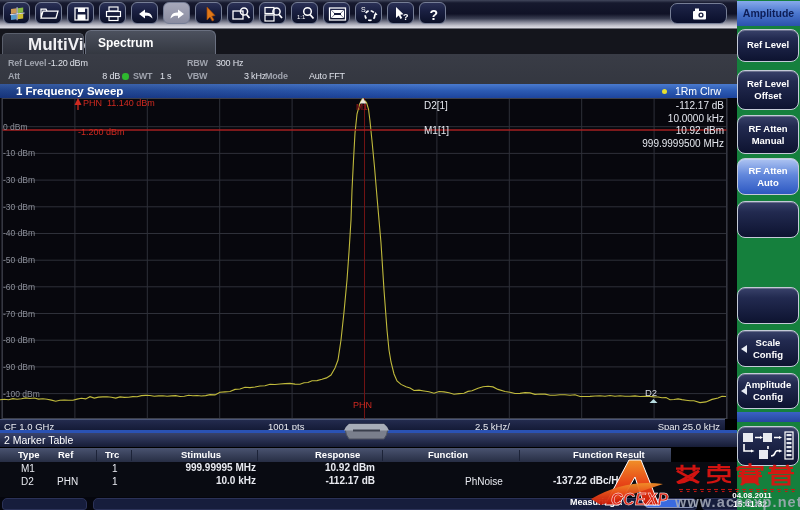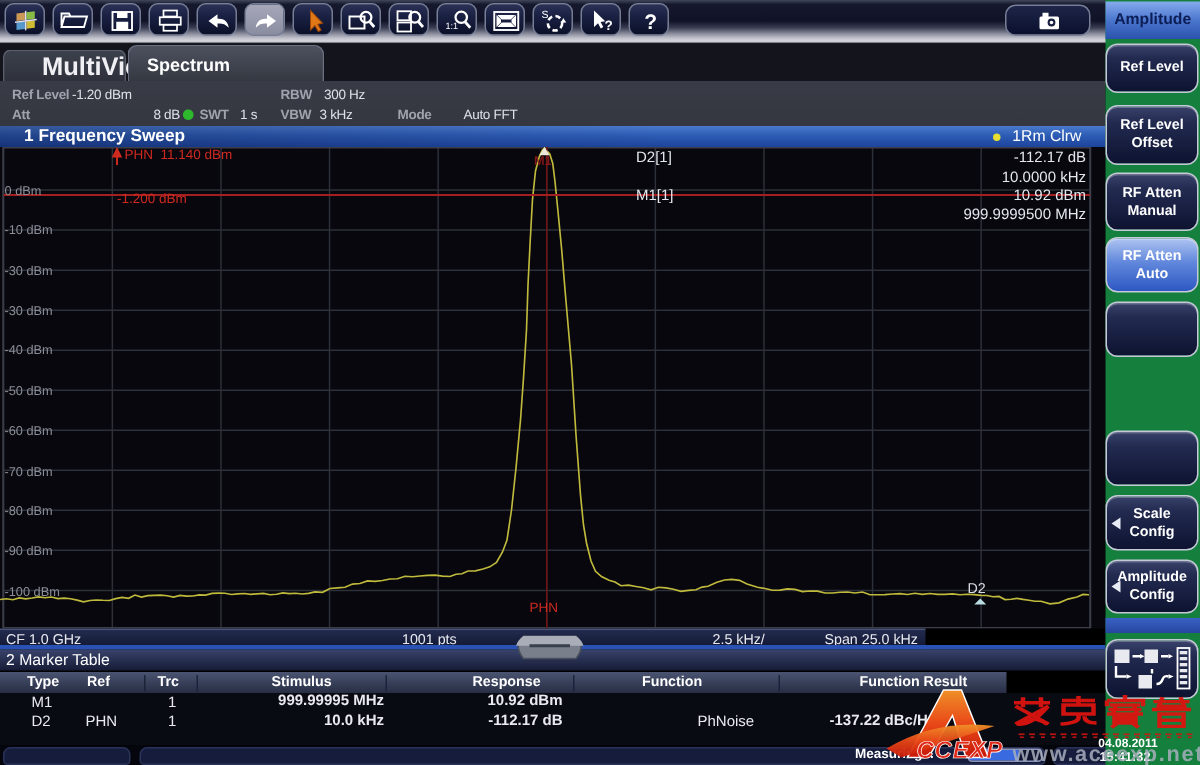--- a/index.html
+++ b/index.html
@@ -11,21 +11,21 @@
 #tab1{left:2px;top:33px;width:82px;height:37px;background:linear-gradient(180deg,#3c404c,#23252e);border:1px solid #5a5f6c;border-bottom:none;border-radius:5px 5px 0 0;color:#f0f0f4;font-weight:bold;font-size:17px;line-height:21px;padding-left:25px}
 #tab2{left:85px;top:30px;width:131px;height:24px;background:linear-gradient(180deg,#4c515e,#343841);border:1px solid #6a7080;border-bottom:none;border-radius:6px 6px 0 0;color:#fff;font-weight:bold;font-size:12px;line-height:24px;padding-left:12px}
 #settings{left:0;top:54px;width:737px;height:30px;background:linear-gradient(180deg,#393c46,#343740)}
 #settings div{position:absolute;font-size:9px;letter-spacing:-0.2px;white-space:nowrap}
 .lbl{color:#9fa3ad;font-weight:bold}
 .val{color:#dde0e8}
 #fhead{left:0;top:84px;width:737px;height:14px;background:linear-gradient(90deg,rgba(5,10,40,0.30),rgba(0,0,0,0) 60%),linear-gradient(180deg,#4a7ace 0%,#2d5cb4 45%,#1d449c 100%);color:#fff;font-weight:bold;font-size:11.5px;line-height:14px}
 #chart{left:0;top:98px;width:737px;height:321px;background:#07070d}
 .glbl{position:absolute;color:#8b8e98;font-size:8.5px;white-space:nowrap}
 .red{color:#cf2a20}
-#axisbar{left:0;top:419px;width:617px;height:14px;background:linear-gradient(180deg,#232b4e,#101630);border-top:1px solid #4a5578;color:#e8eaf0;font-size:9.5px}
+#axisbar{left:0;top:419px;width:725px;height:14px;background:linear-gradient(180deg,#232b4e,#101630);border-top:1px solid #4a5578;color:#e8eaf0;font-size:9.5px}
 #axisbar div{position:absolute;top:1px;line-height:12px;white-space:nowrap}
 #bluline{left:0;top:430px;width:737px;height:3px;background:#2a52b4}
 #mkhead{left:0;top:433px;width:737px;height:14px;background:linear-gradient(180deg,#39436b,#161c36);color:#fff;font-size:10.5px;line-height:15px}
 #mkcols{left:0;top:448px;width:671px;height:14px;background:linear-gradient(180deg,#4a5370,#272e44);color:#fff;font-weight:bold;font-size:9.5px}
 #mkcols div{position:absolute;top:1px;line-height:12px}
 #mkrows{left:0;top:462px;width:737px;height:35px;background:#090b12;color:#e8eaf0}
 #mkrows div{position:absolute;font-size:10px;white-space:nowrap}
 .bval{font-weight:bold;font-size:11.5px}
 #statusbar{left:0;top:497px;width:737px;height:13px;background:#05060d}
 .seg{position:absolute;top:498px;height:12px;border:1px solid #2b3258;border-radius:5px 5px 3px 3px;background:#161d3c}
@@ -145,21 +145,21 @@
 <div class="lbl" style="left:8px;top:4px">Ref Level</div>
 <div class="val" style="left:48px;top:4px">-1.20 dBm</div>
 <div class="lbl" style="left:187px;top:4px">RBW</div>
 <div class="val" style="left:216px;top:4px">300 Hz</div>
 <div class="lbl" style="left:8px;top:17px">Att</div>
 <div class="val" style="left:60px;top:17px;width:60px;text-align:right">8 dB</div>
 <div style="left:122px;top:19px;width:6.5px;height:6.5px;border-radius:50%;background:#2eb82e"></div>
 <div class="lbl" style="left:133px;top:17px">SWT</div>
 <div class="val" style="left:160px;top:17px">1 s</div>
 <div class="lbl" style="left:187px;top:17px">VBW</div>
-<div class="val" style="left:213px;top:17px;width:34px;text-align:left">3 kHz</div>
+<div class="val" style="left:232px;top:17px;width:34px;text-align:right">3 kHz</div>
 <div class="lbl" style="left:265px;top:17px">Mode</div>
 <div class="val" style="left:309px;top:17px">Auto FFT</div>
 </div>
 <div class="abs" id="fhead"><span style="margin-left:16px">1 Frequency Sweep</span>
 <span style="position:absolute;right:70px;top:4.5px;width:5.5px;height:5.5px;border-radius:50%;background:#e8e030"></span>
 <span style="position:absolute;right:16px;font-weight:normal;font-size:10.5px">1Rm Clrw</span></div>
 <div class="abs" id="chart">
 <svg width="737" height="321" viewBox="0 0 737 321">
 <g stroke="#2e3039" stroke-width="1">
 <line x1="2.5" y1="0" x2="2.5" y2="321"></line>

